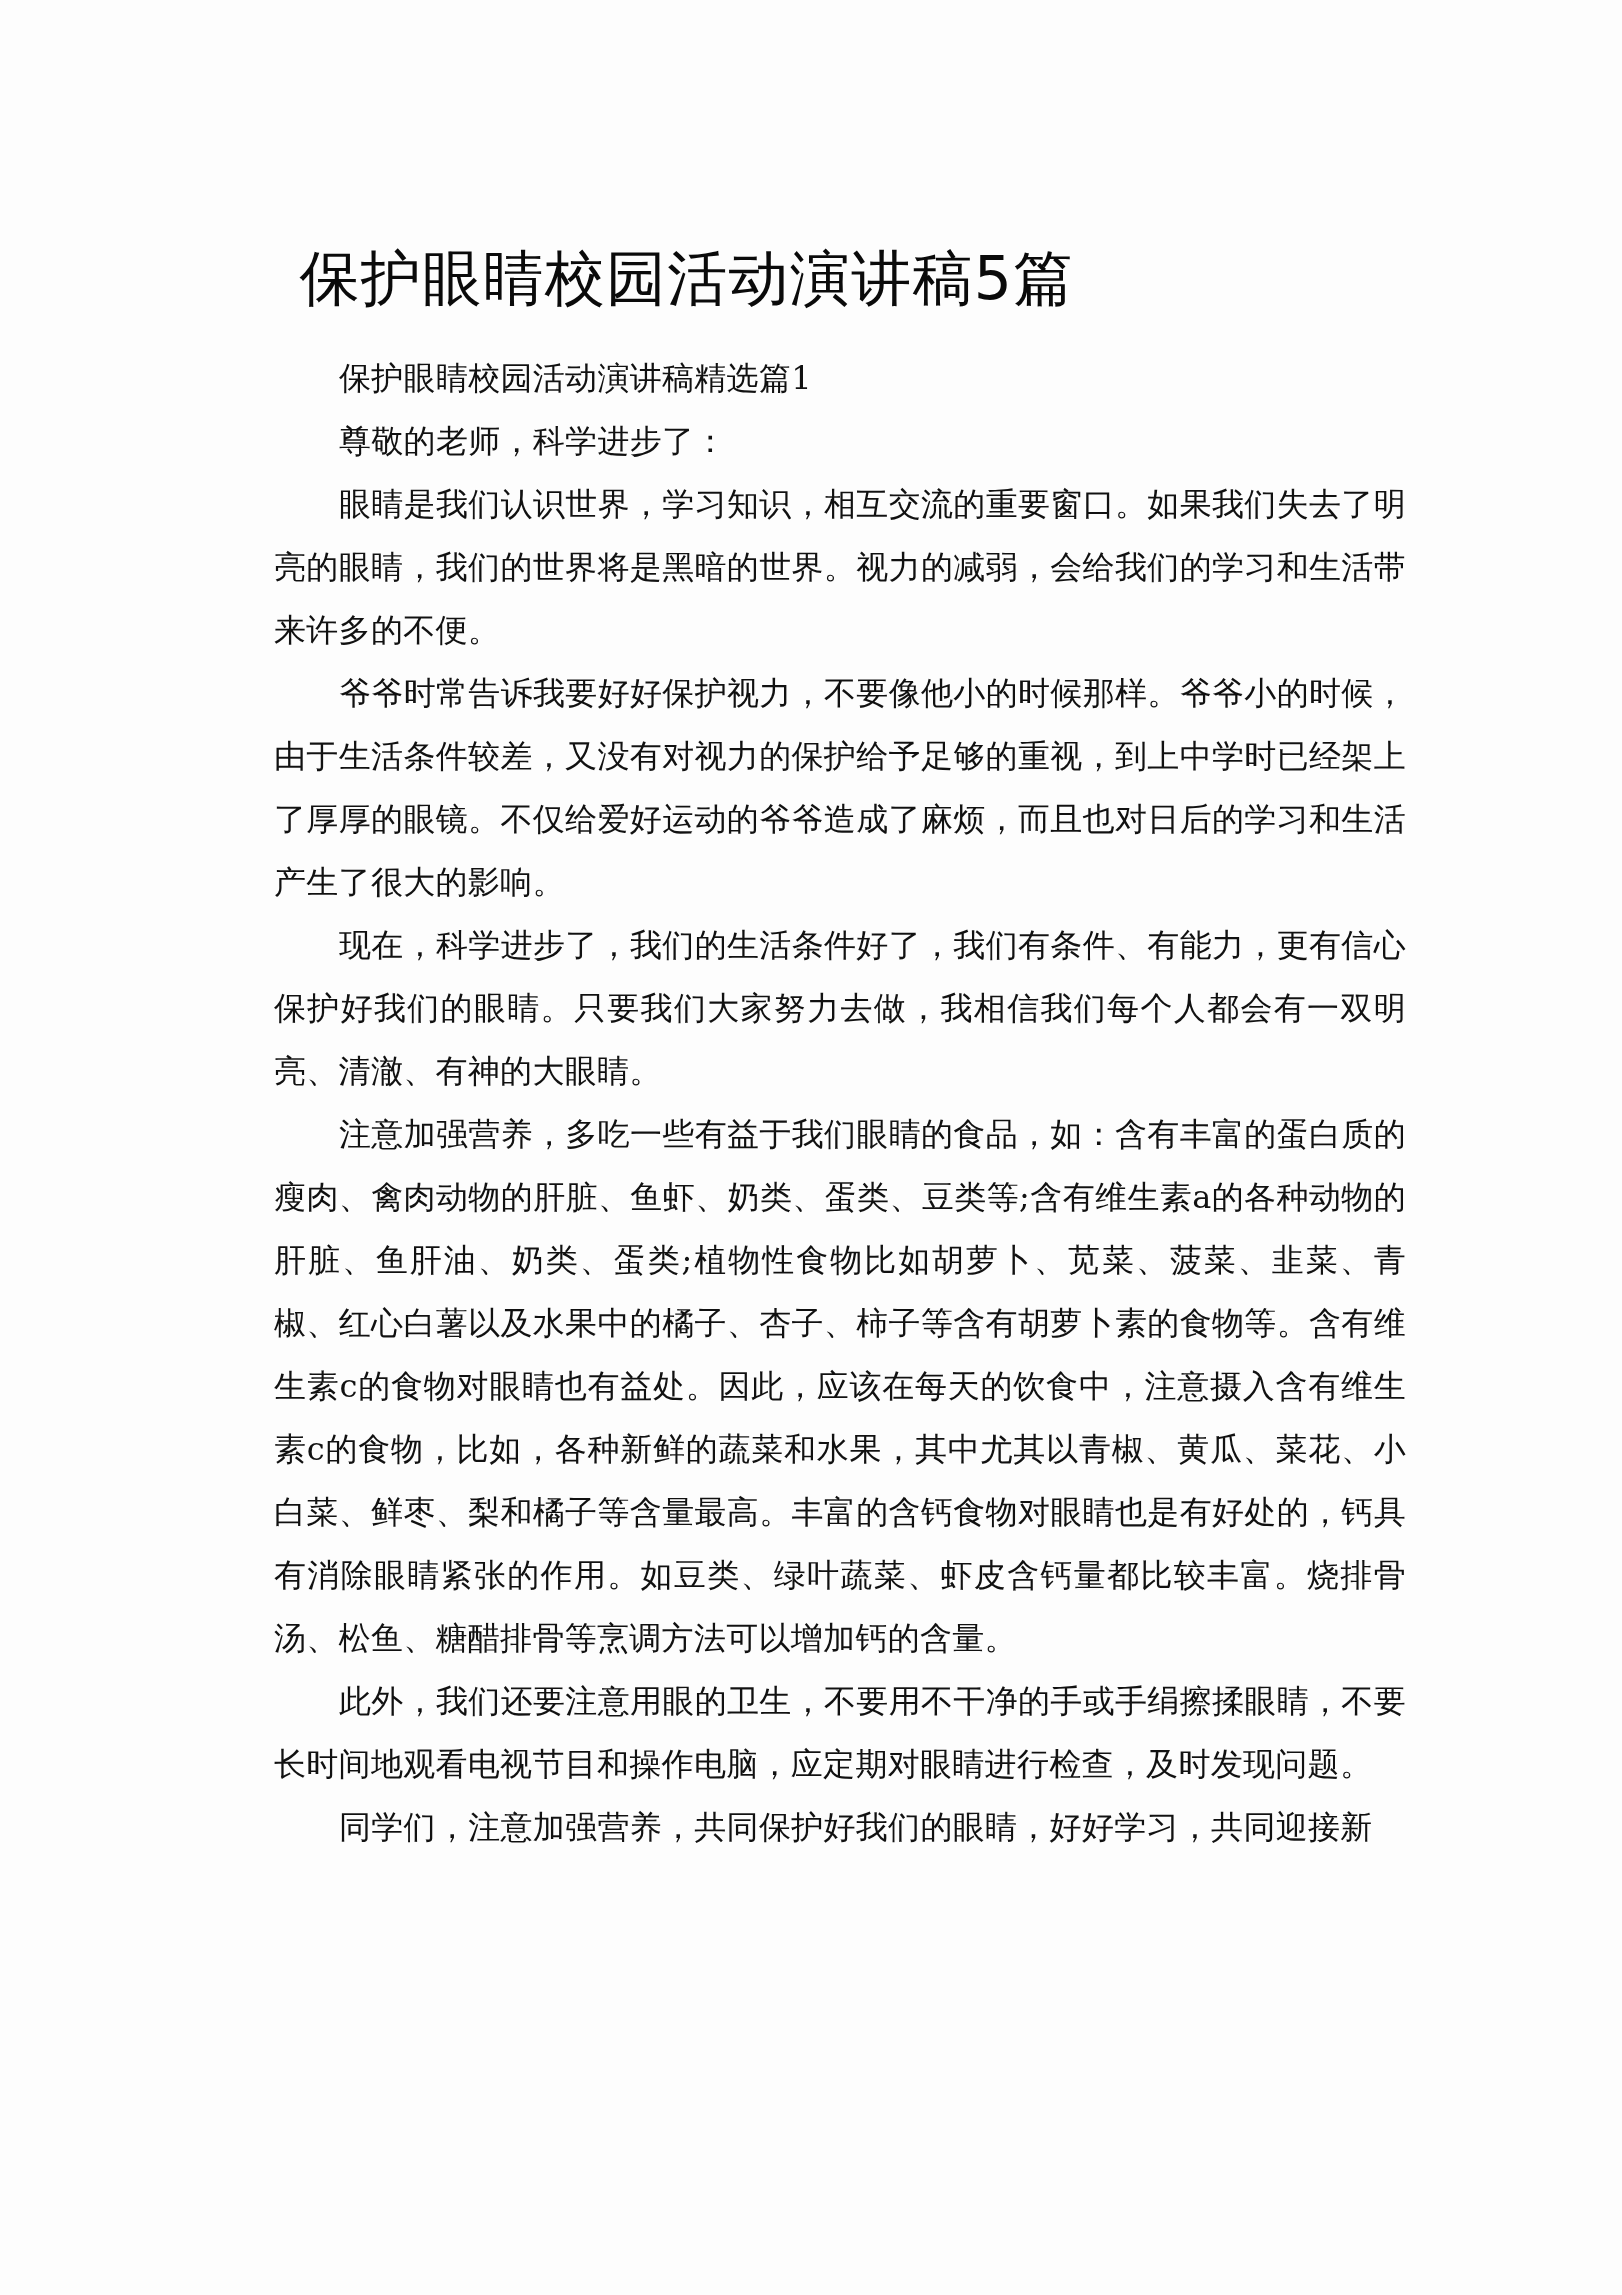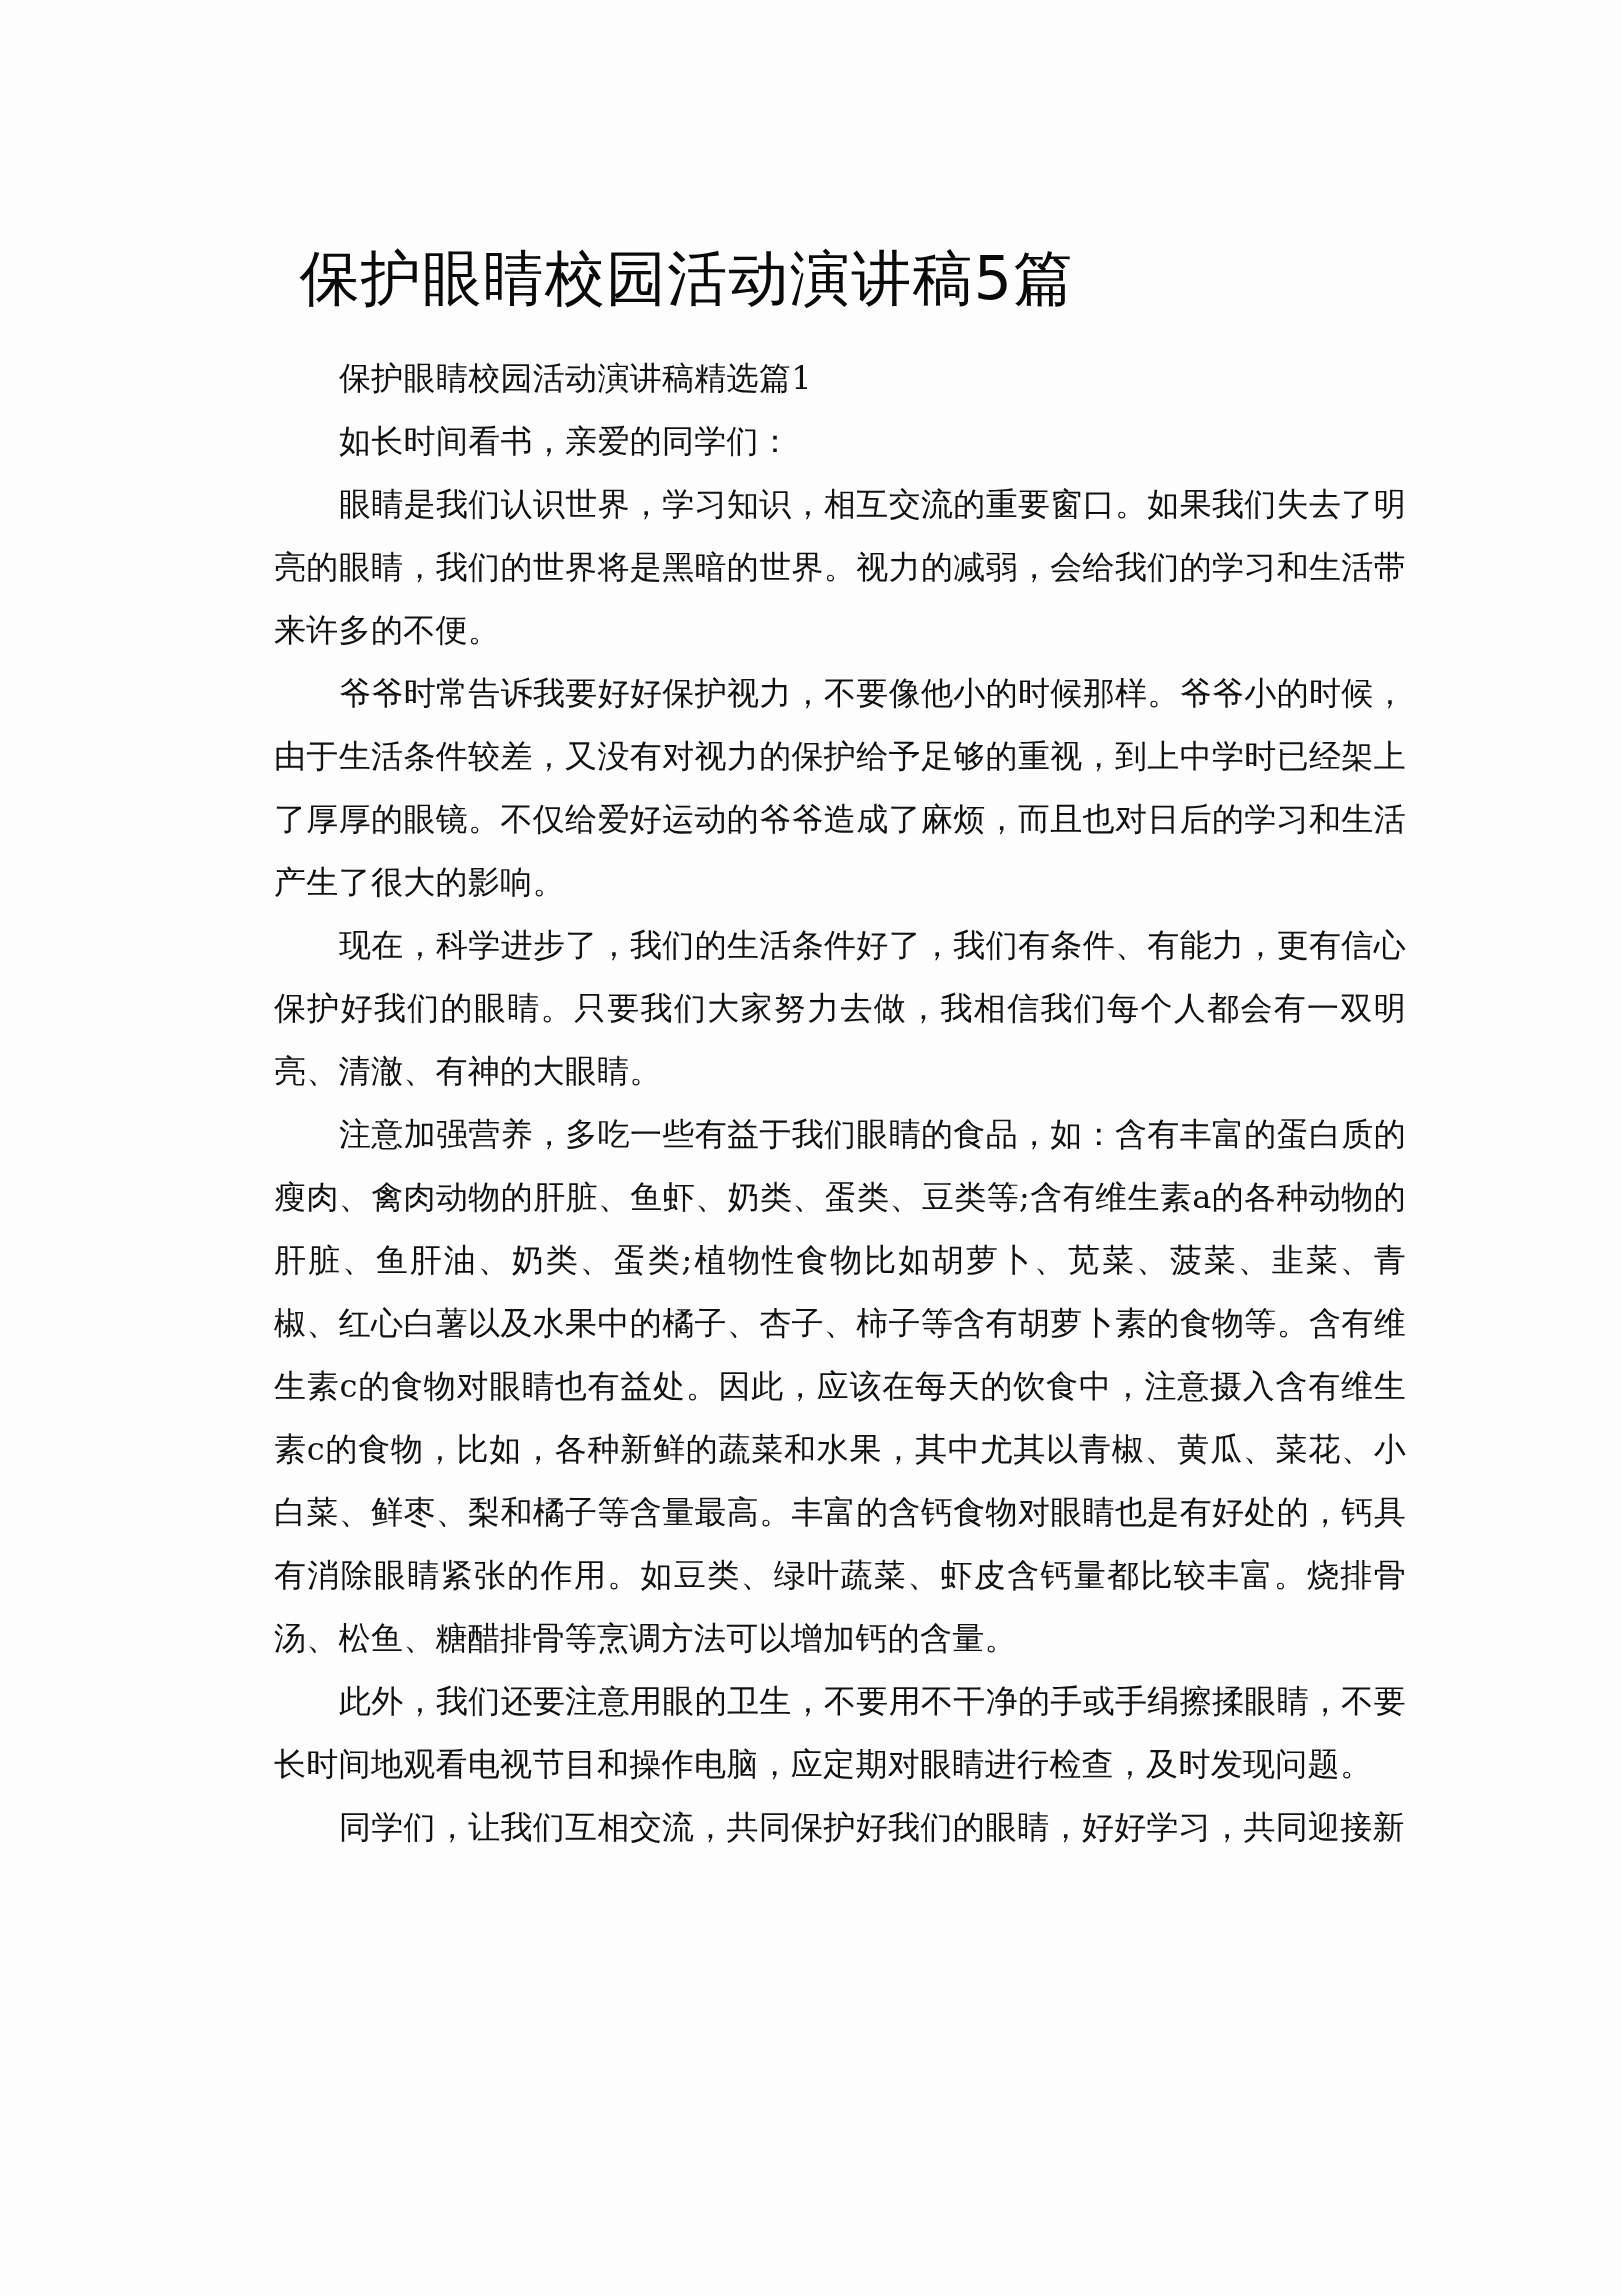--- a/index.html
+++ b/index.html
@@ -57,22 +57,22 @@
     }
   </style>
 </head>
 <body>
 
 <div class="page">
   <h1 class="title">保护眼睛校园活动演讲稿5篇</h1>
 
   <div class="body-text">
     <p class="para heading-line">保护眼睛校园活动演讲稿精选篇1</p>
-    <p class="para">如长时间看书，亲爱的同学们：</p>
+    <p class="para">尊敬的老师，科学进步了：</p>
     <p class="para">眼睛是我们认识世界，学习知识，相互交流的重要窗口。如果我们失去了明亮的眼睛，我们的世界将是黑暗的世界。视力的减弱，会给我们的学习和生活带来许多的不便。</p>
     <p class="para">爷爷时常告诉我要好好保护视力，不要像他小的时候那样。爷爷小的时候，由于生活条件较差，又没有对视力的保护给予足够的重视，到上中学时已经架上了厚厚的眼镜。不仅给爱好运动的爷爷造成了麻烦，而且也对日后的学习和生活产生了很大的影响。</p>
     <p class="para">现在，科学进步了，我们的生活条件好了，我们有条件、有能力，更有信心保护好我们的眼睛。只要我们大家努力去做，我相信我们每个人都会有一双明亮、清澈、有神的大眼睛。</p>
     <p class="para">注意加强营养，多吃一些有益于我们眼睛的食品，如：含有丰富的蛋白质的瘦肉、禽肉动物的肝脏、鱼虾、奶类、蛋类、豆类等;含有维生素a的各种动物的肝脏、鱼肝油、奶类、蛋类;植物性食物比如胡萝卜、苋菜、菠菜、韭菜、青椒、红心白薯以及水果中的橘子、杏子、柿子等含有胡萝卜素的食物等。含有维生素c的食物对眼睛也有益处。因此，应该在每天的饮食中，注意摄入含有维生素c的食物，比如，各种新鲜的蔬菜和水果，其中尤其以青椒、黄瓜、菜花、小白菜、鲜枣、梨和橘子等含量最高。丰富的含钙食物对眼睛也是有好处的，钙具有消除眼睛紧张的作用。如豆类、绿叶蔬菜、虾皮含钙量都比较丰富。烧排骨汤、松鱼、糖醋排骨等烹调方法可以增加钙的含量。</p>
     <p class="para">此外，我们还要注意用眼的卫生，不要用不干净的手或手绢擦揉眼睛，不要长时间地观看电视节目和操作电脑，应定期对眼睛进行检查，及时发现问题。</p>
-    <p class="para">同学们，让我们互相交流，共同保护好我们的眼睛，好好学习，共同迎接新</p>
+    <p class="para">同学们，注意加强营养，共同保护好我们的眼睛，好好学习，共同迎接新</p>
   </div>
 </div>
 
 
 </body></html>

